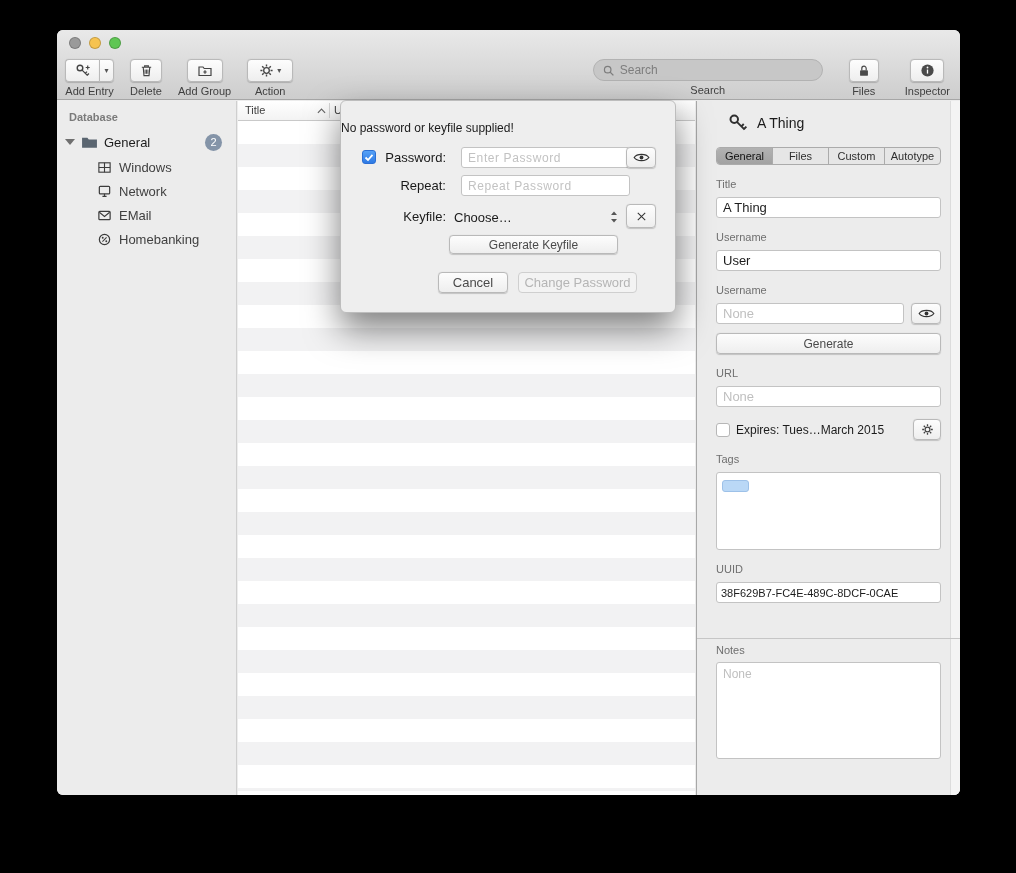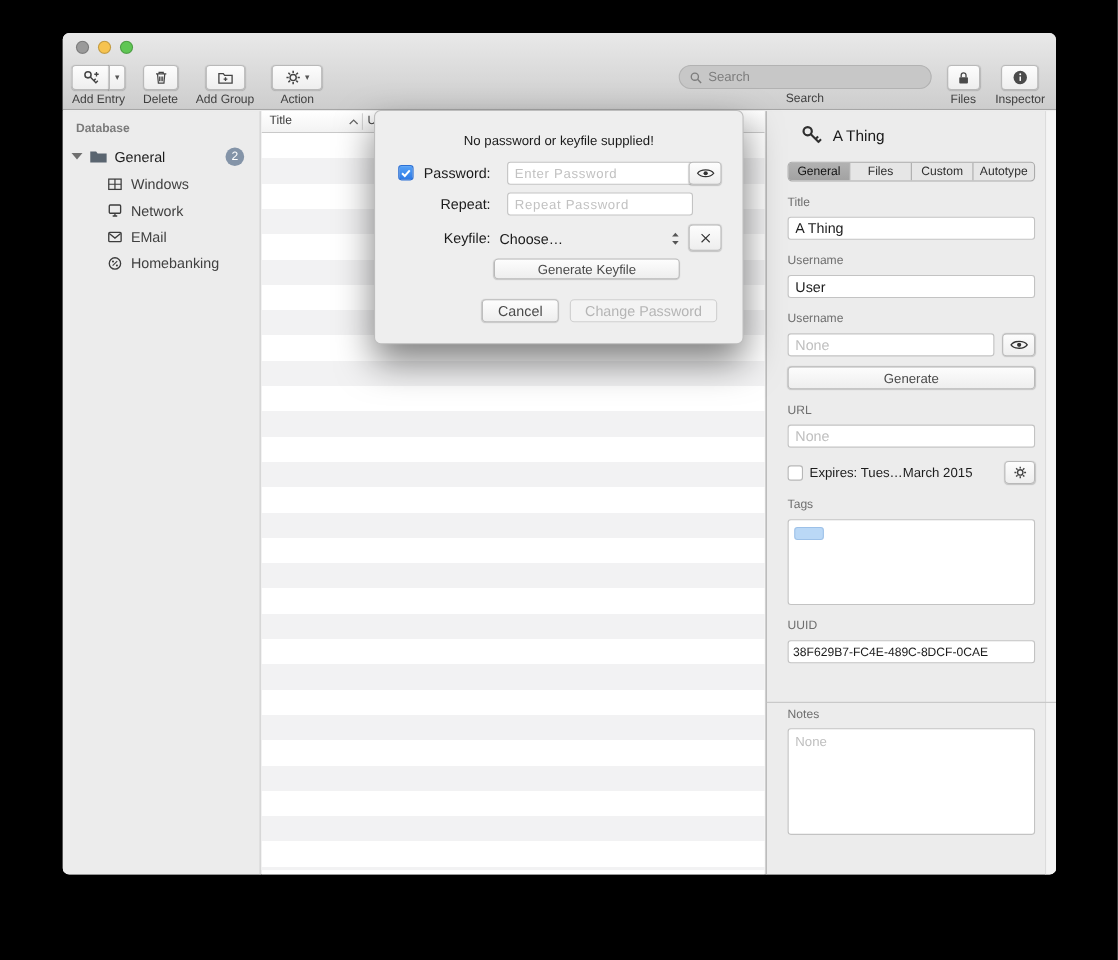--- a/index.html
+++ b/index.html
@@ -20,21 +20,21 @@
   .tl { width:12px; height:12px; border-radius:50%; border:0.5px solid rgba(0,0,0,.2); }
   .tl.close { background:#9a9a9a; }
   .tl.min   { background:#f6c350; }
   .tl.max   { background:#5fc654; }
   .win-title { position:absolute; left:0; right:0; top:5px; text-align:center;
                font-size:13px; color:#3a3a3a; }
   .win-title .doc-ic { display:inline-block; vertical-align:-2px; margin-right:5px; }
 
   .toolbar { position:absolute; top:26px; left:0; right:0; height:44px; }
   .tb-left  { position:absolute; left:8px;  top:3px; display:flex; gap:16px; }
-  .tb-right { position:absolute; right:10px; top:3px; display:flex; gap:14px; }
+  .tb-right { position:absolute; right:10px; top:3px; display:flex; gap:26px; }
   .tb-item { display:flex; flex-direction:column; align-items:center; }
   .bezel { height:23px; border:1px solid #b9b9b9; border-radius:4px;
            background:linear-gradient(#fdfdfd,#eeeeee);
            box-shadow:0 0.5px 1px rgba(0,0,0,.18);
            display:flex; align-items:center; justify-content:center; color:#4a4a4a; }
   .tb-label { font-size:11px; color:#3f3f3f; margin-top:3px; white-space:nowrap; }
   .split { display:flex; }
   .split .seg-main { width:34px; border-right:none; border-radius:4px 0 0 4px; }
   .split .seg-arrow { width:15px; border-radius:0 4px 4px 0; font-size:8px; color:#555; }
   .chev { font-size:8px; color:#555; margin-left:3px; }
@@ -110,36 +110,36 @@
   .insp-divider { position:absolute; left:0; width:264px; top:537px; height:1px; background:#c6c6c6; }
   .notes-area { width:100%; height:97px; margin-top:6px; border:1px solid #c3c3c3; border-radius:3px;
                 background:#fff; font-size:12px; color:#1c1c1c; padding:4px 6px;
                 resize:none; font-family:inherit; outline:none; }
   .notes-area::placeholder { color:#bfbfbf; }
 
   
   .dialog { position:absolute; left:283px; top:70px; width:336px; height:213px;
             background:#eeeeee; border:1px solid #bdbdbd; border-radius:6px;
             box-shadow:0 16px 34px rgba(0,0,0,.5); z-index:50; }
-  .dlg-msg { position:absolute; top:20px; left:0; right:0; text-align:center;
+  .dlg-msg { position:absolute; top:20px; left:0; right:0; 
              font-size:12px; color:#1a1a1a; }
   .dlg-label { position:absolute; font-size:13px; color:#1a1a1a; text-align:right; width:67px; left:38px; }
   .dlg-input { position:absolute; left:108px; width:169px; height:21px; border:1px solid #c3c3c3;
                border-radius:3px; background:#fff; font-size:12px; color:#1c1c1c; padding:0 6px;
                font-family:inherit; outline:none; letter-spacing:.6px;margin-left:12px; }
   .dlg-input::placeholder { color:#c2c2c2; }
   .dlg-cbx { position:absolute; left:21px; top:49px; }
   .dlg-eye { position:absolute; left:285px; width:30px; height:21px; }
   .dlg-popup { position:absolute; left:108px; top:105px; width:169px; height:22px;
                display:flex; align-items:center; }
   .dlg-popup-text { font-size:13px; color:#1a1a1a; margin-left:5px; flex:1; }
   .dlg-x { position:absolute; left:285px; top:103px; width:30px; height:24px; }
   .dlg-genkey { position:absolute; left:108px; top:134px; width:169px; height:19px; font-size:12px;justify-content:center; }
   .dlg-cancel { position:absolute; left:97px; top:171px; width:70px; height:21px; font-size:13px; }
-  .dlg-change { position:absolute; left:177px; top:171px; width:134px; height:21px; font-size:13px;
+  .dlg-change { position:absolute; left:177px; top:171px; width:119px; height:21px; font-size:13px;
                 color:#b5b5b5; background:#f3f3f3; border-color:#cfcfcf; box-shadow:none; }
   svg { display:block; }
 </style>
 </head>
 <body>
 
 <div class="screen">
   <div class="window">
 
     <div class="header">

